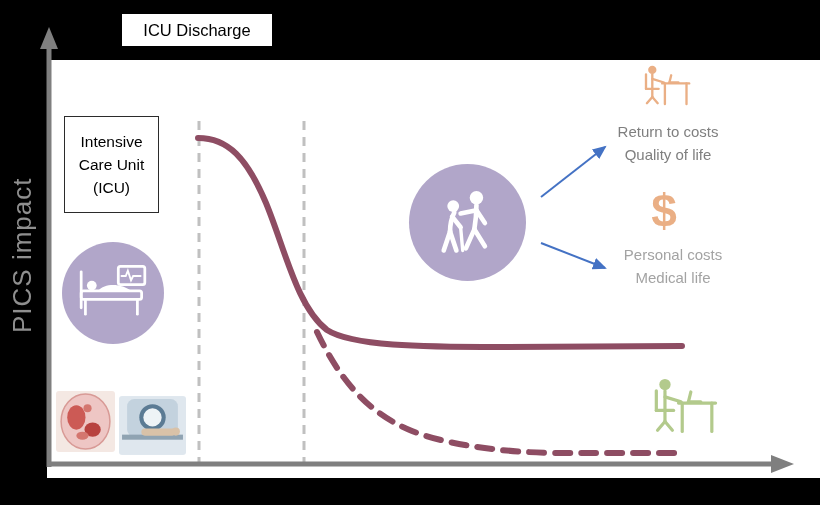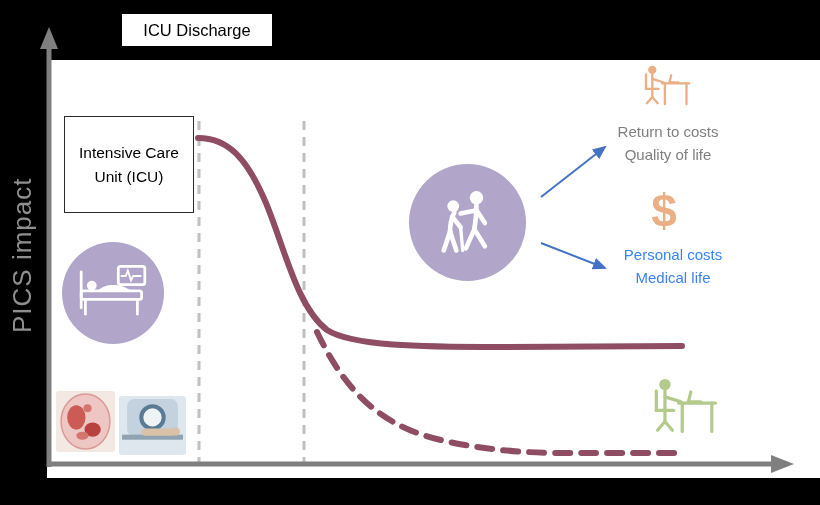--- a/index.html
+++ b/index.html
@@ -15,21 +15,21 @@
     display:flex;align-items:center;justify-content:center;
     font-size:16.5px;
   }
   .yaxis-label{
     left:0;top:140px;width:44px;height:230px;
     display:flex;align-items:center;justify-content:center;
     writing-mode:vertical-rl;transform:rotate(180deg);
     font-size:26px;letter-spacing:1px;
   }
   .icu-box{
-    left:64px;top:116px;width:130px;height:97px;background:#fff;border:1px solid #2b2b2b;
+    left:64px;top:116px;width:95px;height:97px;background:#fff;border:1px solid #2b2b2b;
     display:flex;align-items:center;justify-content:center;text-align:center;
     font-size:15.5px;line-height:1.5;color:#000;padding:2px;box-sizing:border-box;
   }
   .circle{
     border-radius:50%;display:flex;align-items:center;justify-content:center;
   }
   .circle-icu{left:62px;top:242px;width:102px;height:102px;}
   .circle-rehab{left:409px;top:164px;width:117px;height:117px;}
   .thumb{border-radius:3px;overflow:hidden;}
   .thumb-brain{left:56px;top:391px;width:59px;height:61px;}
@@ -160,21 +160,21 @@
     </svg>
   </div>
 
   <div class="abs outcome-text work-text" style="color: rgb(127, 127, 127);">
     <div>Return to costs</div>
     <div>Quality of life</div>
   </div>
 
   <div class="abs dollar" style="color: rgb(234, 175, 133);">$</div>
 
-  <div class="abs outcome-text cost-text" style="color: #3b82f6;">
+  <div class="abs outcome-text cost-text" style="color: #a3a3a3;">
     <div>Personal costs</div>
     <div>Medical life</div>
   </div>
 
   <div class="abs desk-icon-green">
     <svg width="74" height="68" viewBox="0 0 60 52">
       <g fill="none" stroke-width="2.6" stroke-linecap="round" stroke="#b3ca8c">
         <line x1="17" y1="12" x2="17" y2="27"></line>
         <line x1="17" y1="17" x2="30" y2="21"></line>
         <line x1="10" y1="12" x2="10" y2="28"></line>

